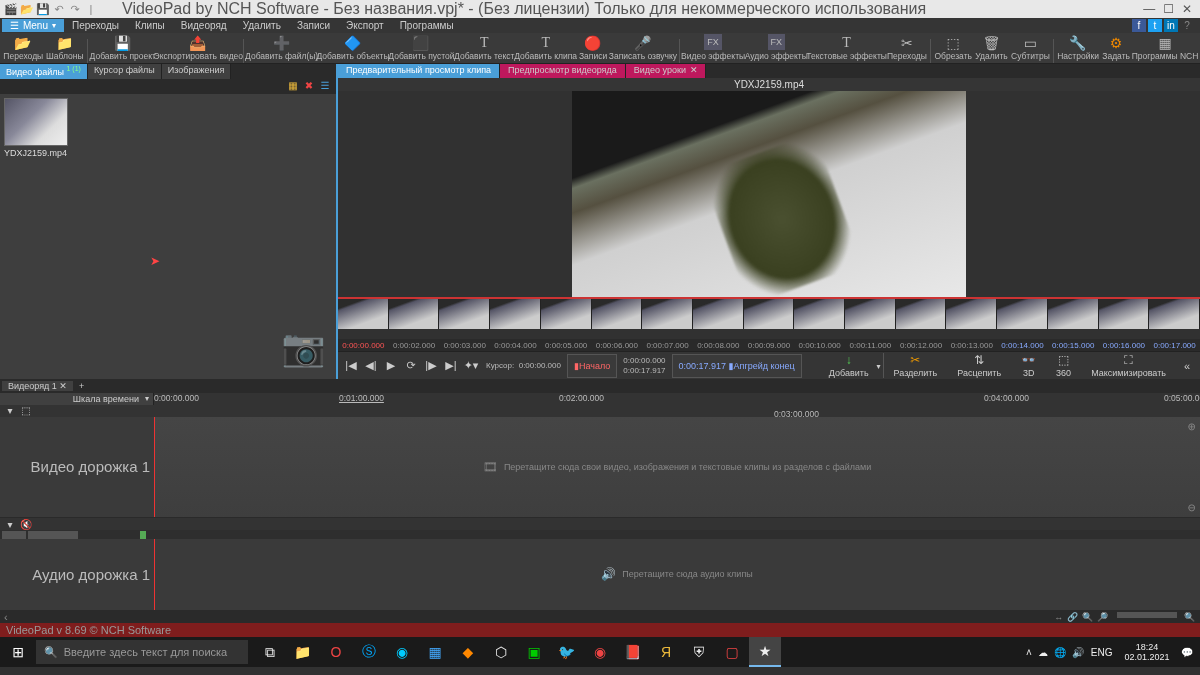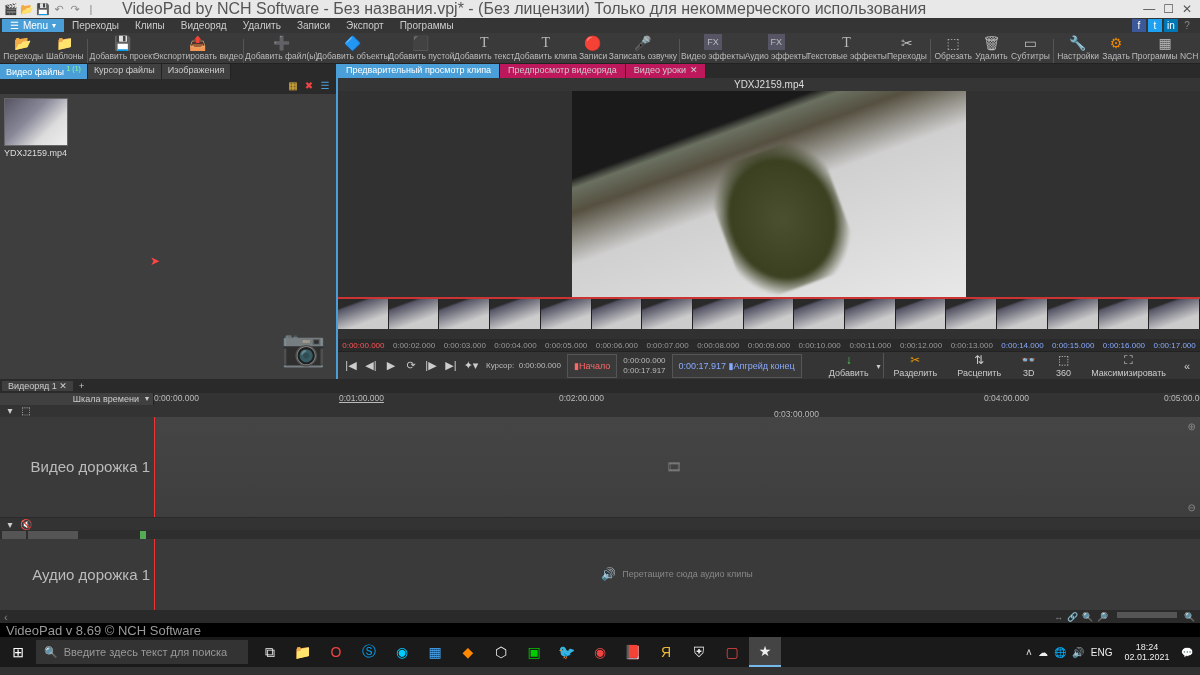--- a/index.html
+++ b/index.html
@@ -87,21 +87,21 @@
 .small-audio{height:10px;background:#2e2e2e;display:flex}
 .small-audio .trlabel{width:154px;display:flex;gap:2px;padding:0 2px}
 .small-audio .seg{height:8px;background:#555;margin-top:1px}
 .small-audio .seg.g{background:#5a5}
 .playhead{position:absolute;left:0;top:0;bottom:0;width:1px;background:#e33}
 .tlside{position:absolute;right:4px;display:flex;flex-direction:column;gap:2px;font-size:10px;color:#888}
 
 .tlfoot{height:13px;background:#2a2a2a;display:flex;align-items:center;justify-content:space-between;padding:0 4px;font-size:9px;color:#888}
 .tlfoot .ficons{display:flex;gap:4px}
 
-.status{height:14px;background:#000000;display:flex;align-items:center;padding:0 6px;font-size:13px;color:#999}
+.status{height:14px;background:#7f1d1d;display:flex;align-items:center;padding:0 6px;font-size:11px;color:#999}
 
 .taskbar{height:30px;background:#1a1a1a;display:flex;align-items:center;color:#eee;font-size:10px}
 .taskbar .start{width:36px;height:100%;display:flex;align-items:center;justify-content:center;font-size:14px;color:#fff}
 .taskbar .search{width:212px;height:24px;background:#333;display:flex;align-items:center;padding:0 8px;gap:6px;color:#999;font-size:11px;margin-right:6px}
 .taskbar .ticons{display:flex;gap:1px;align-items:center}
 .taskbar .ticon{width:32px;height:30px;display:flex;align-items:center;justify-content:center;font-size:14px}
 .taskbar .ticon.active{background:#444;border-bottom:2px solid #76b9ed}
 .taskbar .tspacer{flex:1}
 .taskbar .tray{display:flex;align-items:center;gap:6px;padding:0 6px;font-size:10px}
 .taskbar .clock{display:flex;flex-direction:column;align-items:center;font-size:9px;line-height:10px;padding:0 6px}
@@ -395,20 +395,21 @@
     </div>
     <div style="flex:1"></div>
   </div>
   <div class="tlrow video">
     <div class="trlabel">
       <span>Видео дорожка 1</span>
     </div>
     <div class="trbody">
       <div class="playhead"></div>
       <span style="margin-right:6px;font-size:12px">🎞</span>
+      <span>Перетащите сюда свои видео, изображения и текстовые клипы из разделов с файлами</span>
       <div class="tlside" style="top:4px">
           <span>⊕</span>
         </div>
       <div class="tlside" style="bottom:4px">
           <span>⊖</span>
         </div>
     </div>
   </div>
   <div class="tlctrl" style="background:#333">
     <div class="trlabel" style="width:154px;justify-content:flex-start">

